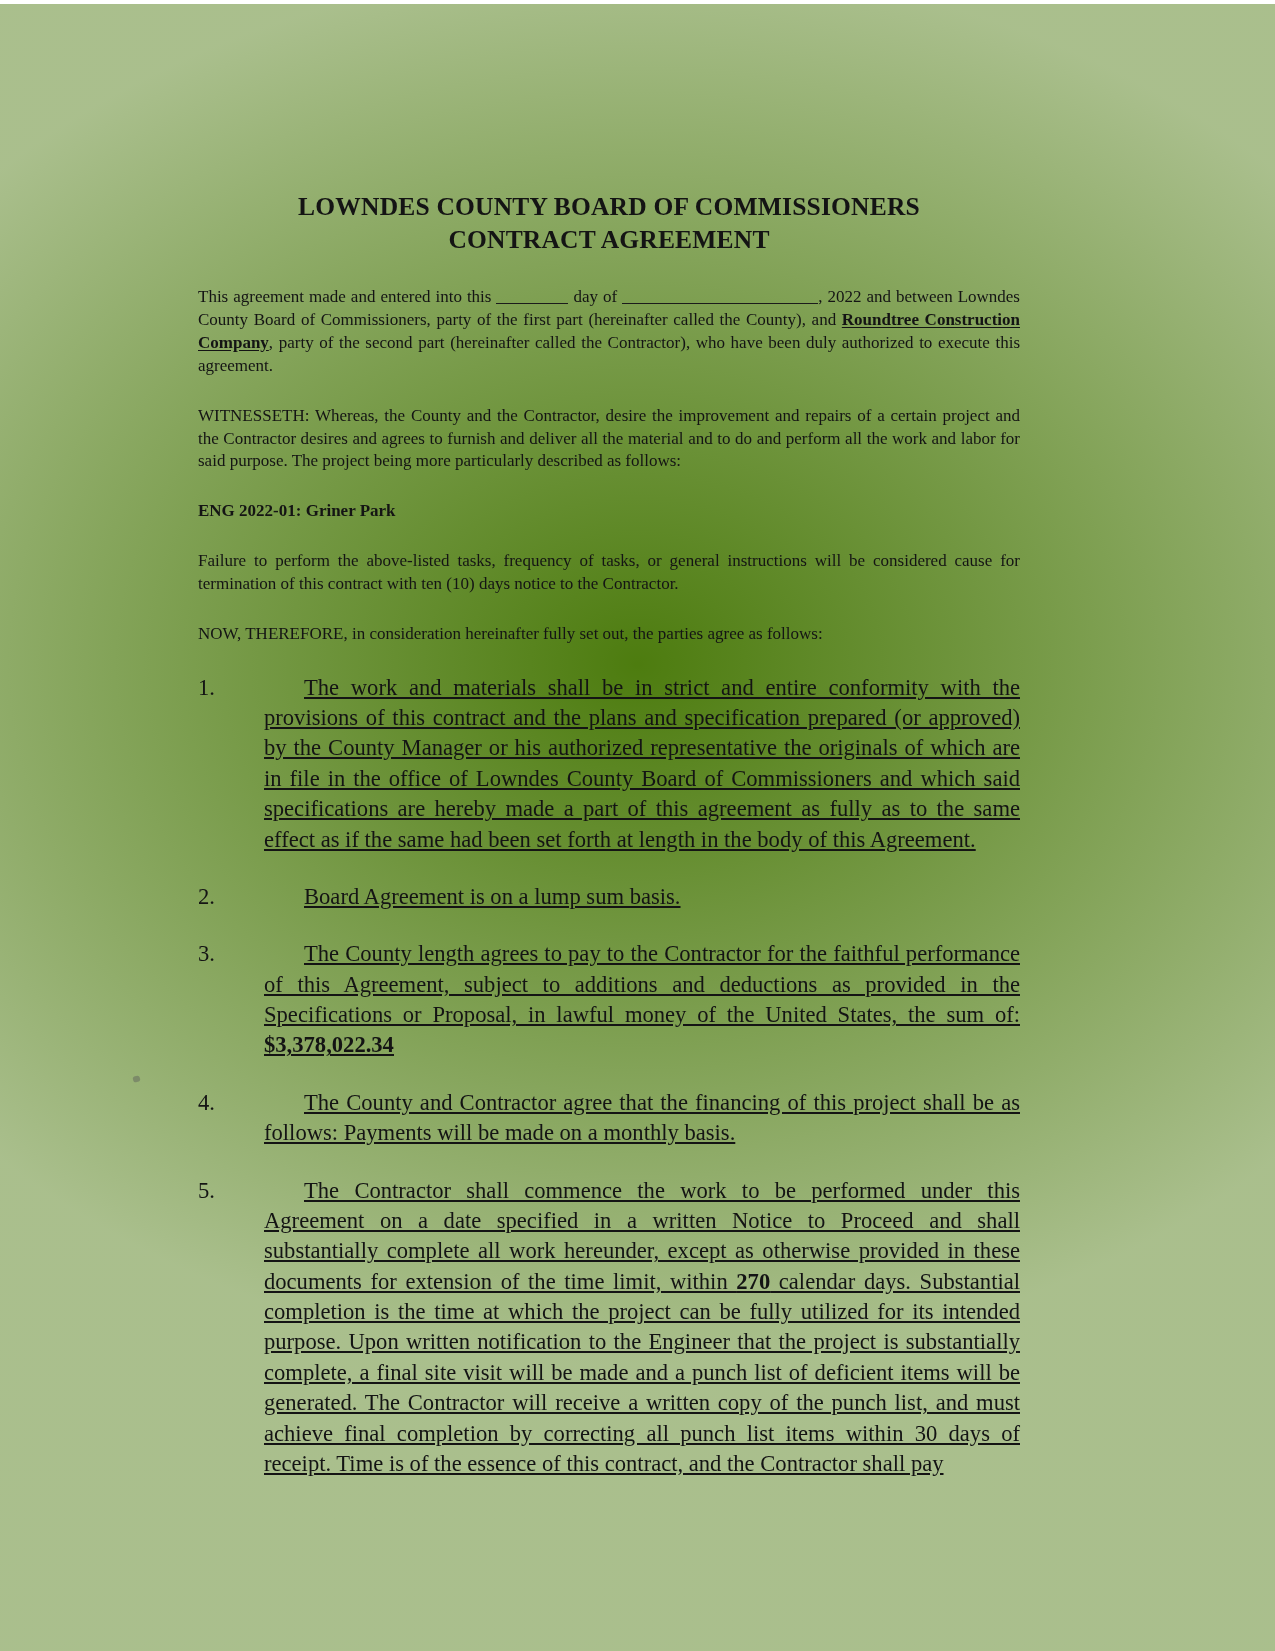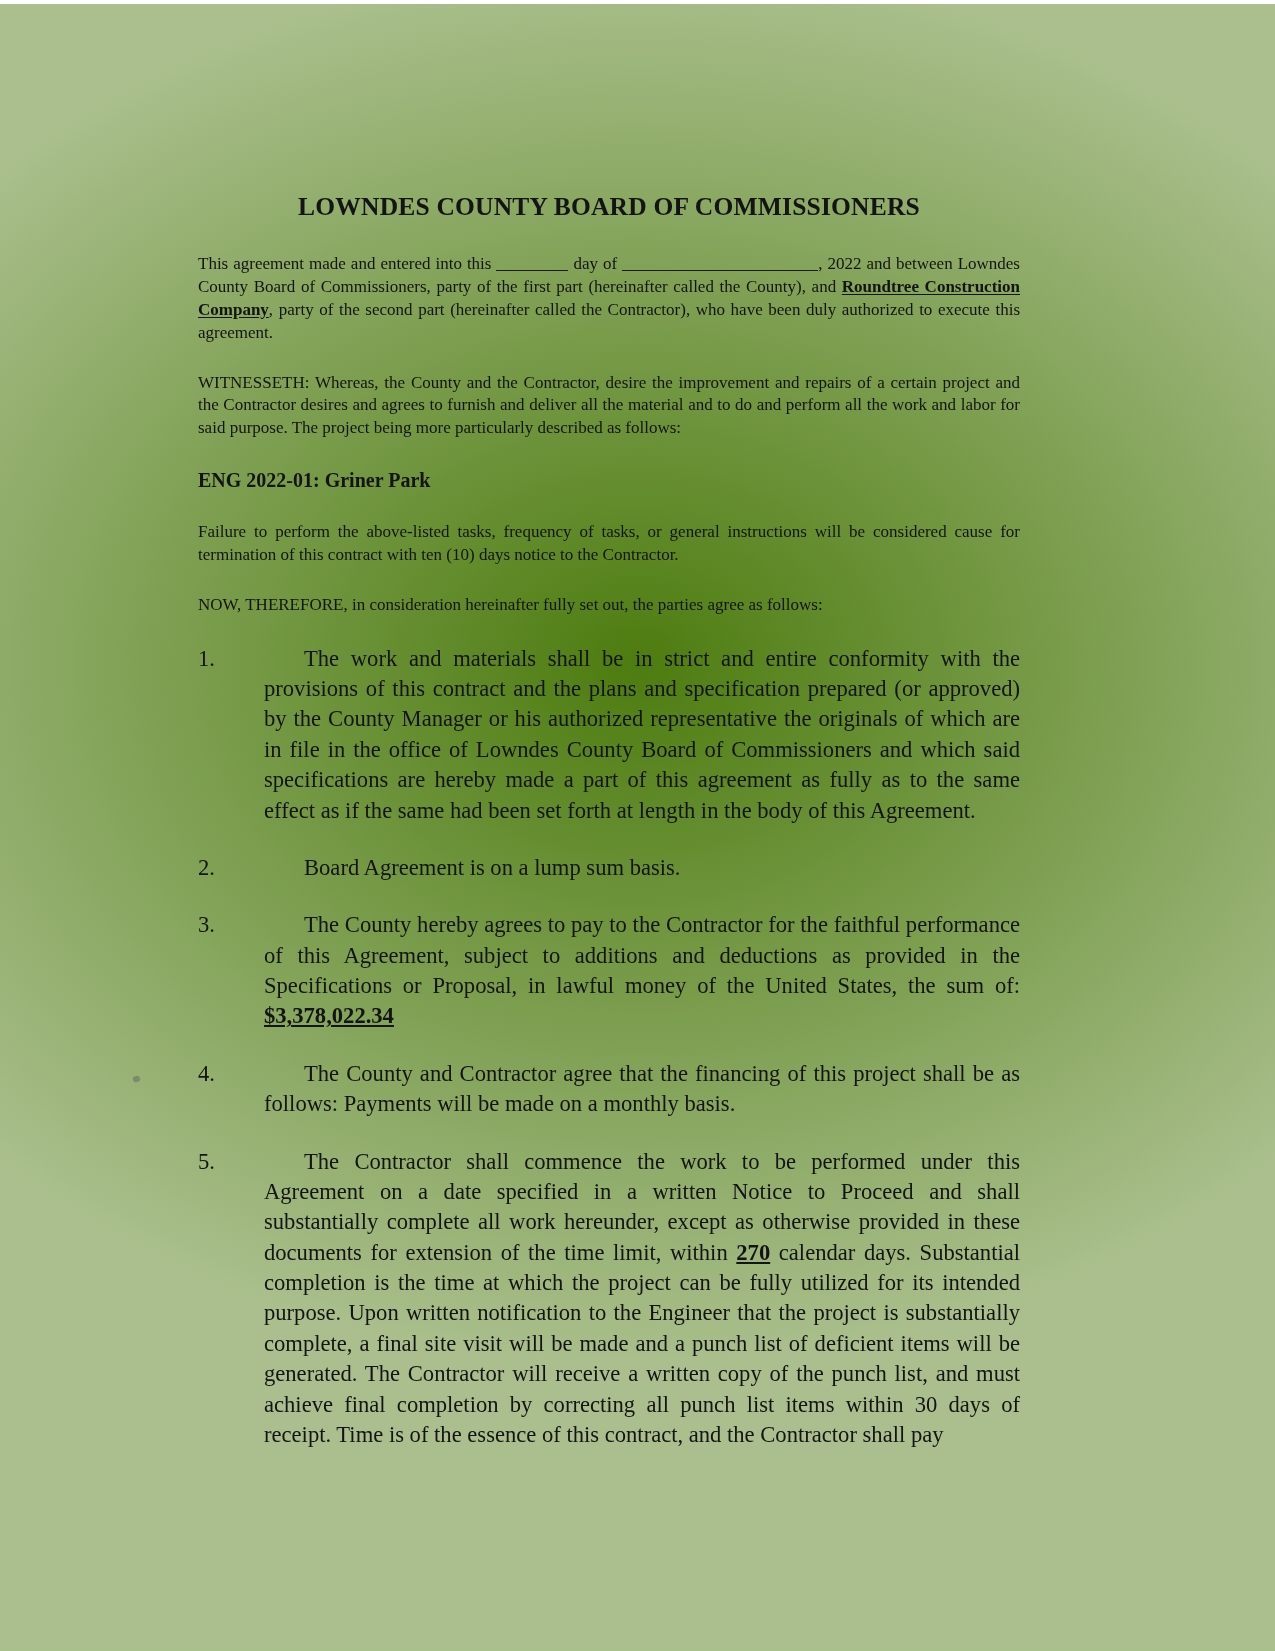--- a/index.html
+++ b/index.html
@@ -76,21 +76,21 @@
   }
   .blank-long {
     display: inline-block;
     width: 196px;
     border-bottom: 1.6px solid #1b1b1b;
     vertical-align: -2px;
   }
 
   .subhead {
     margin: 0;
-    font-size: 20px;
+    font-size: 17px;
     font-weight: bold;
     line-height: 1.345;
   }
 
   
   .clause {
     display: flex;
     align-items: flex-start;
     font-size: 22.6px;
     line-height: 1.345;
@@ -98,20 +98,21 @@
   .clause-num {
     width: 66px;
     flex: 0 0 66px;
     text-align: left;
     padding-left: 0px;
   }
   .clause-body {
     flex: 1 1 auto;
     text-align: justify;
     text-justify: inter-word;
+    text-decoration: underline;
   }
   .clause-body .indent-first { display: inline-block; width: 40px; }
 
   .speck {
     position: absolute;
     left: 133px;
     top: 1072px;
     width: 7px;
     height: 6px;
     background: rgba(90,90,90,0.45);
@@ -124,20 +125,21 @@
 
 <div class="page">
   <div class="scan-tint"></div>
 
   <div class="speck"></div>
 
   <div class="content">
 
     <div class="doc-title">
       <span>LOWNDES COUNTY BOARD OF COMMISSIONERS</span>
+      <span class="line2">CONTRACT AGREEMENT</span>
     </div>
 
     <div class="gap-large"></div>
 
     <p class="para"><span>This agreement made and entered into this </span><span class="blank-short"></span><span> day of </span><span class="blank-long"></span><span>, 2022 and between Lowndes County Board of Commissioners, party of the first part (hereinafter called the County), and </span><span class="emph">Roundtree Construction Company</span><span>, party of the second part (hereinafter called the Contractor), who have been duly authorized to execute this agreement.</span></p>
 
     <div class="gap-med"></div>
 
     <p class="para">WITNESSETH:  Whereas, the County and the Contractor, desire the improvement and repairs of a certain project and the Contractor desires and agrees to furnish and deliver all the material and to do and perform all the work and labor for said purpose.  The project being more particularly described as follows:</p>
 
@@ -164,21 +166,21 @@
 
     <div class="clause">
       <div class="clause-num">2.</div>
       <div class="clause-body"><span class="indent-first"></span><span>Board Agreement is on a lump sum basis.</span></div>
     </div>
 
     <div class="gap-med"></div>
 
     <div class="clause">
       <div class="clause-num">3.</div>
-      <div class="clause-body"><span class="indent-first"></span><span>The County hereby agrees to pay to the Contractor for the faithful performance of this Agreement, subject to additions and deductions as provided in the Specifications or Proposal, in lawful money of the United States, the sum of:  </span><span class="emph">$3,378,022.34</span></div>
+      <div class="clause-body"><span class="indent-first"></span><span>The County length agrees to pay to the Contractor for the faithful performance of this Agreement, subject to additions and deductions as provided in the Specifications or Proposal, in lawful money of the United States, the sum of:  </span><span class="emph">$3,378,022.34</span></div>
     </div>
 
     <div class="gap-med"></div>
 
     <div class="clause">
       <div class="clause-num">4.</div>
       <div class="clause-body"><span class="indent-first"></span><span>The County and Contractor agree that the financing of this project shall be as follows: Payments will be made on a monthly basis.</span></div>
     </div>
 
     <div class="gap-med"></div>

